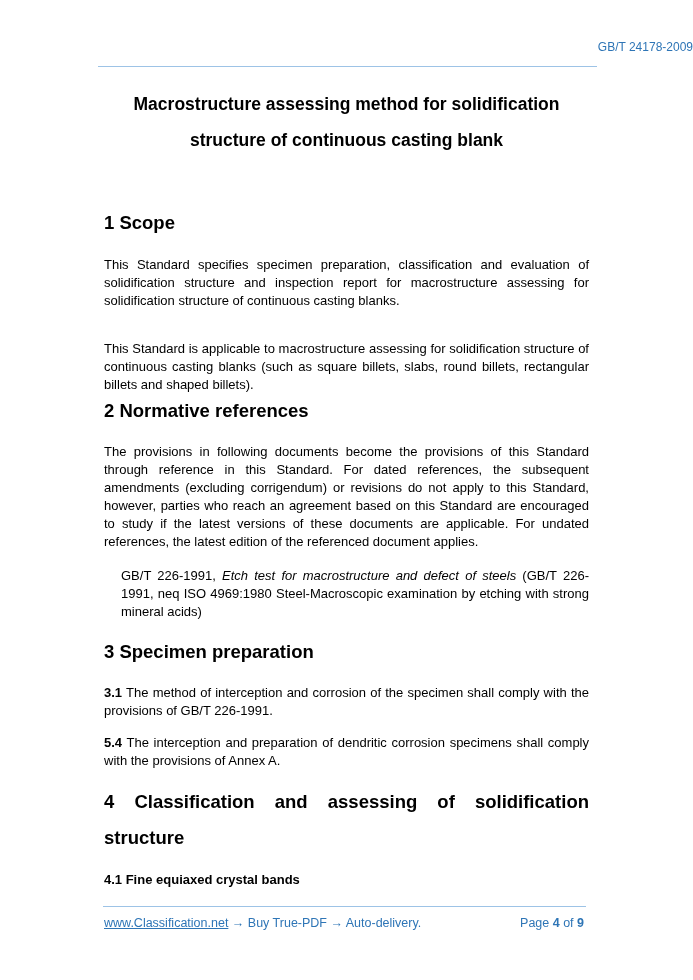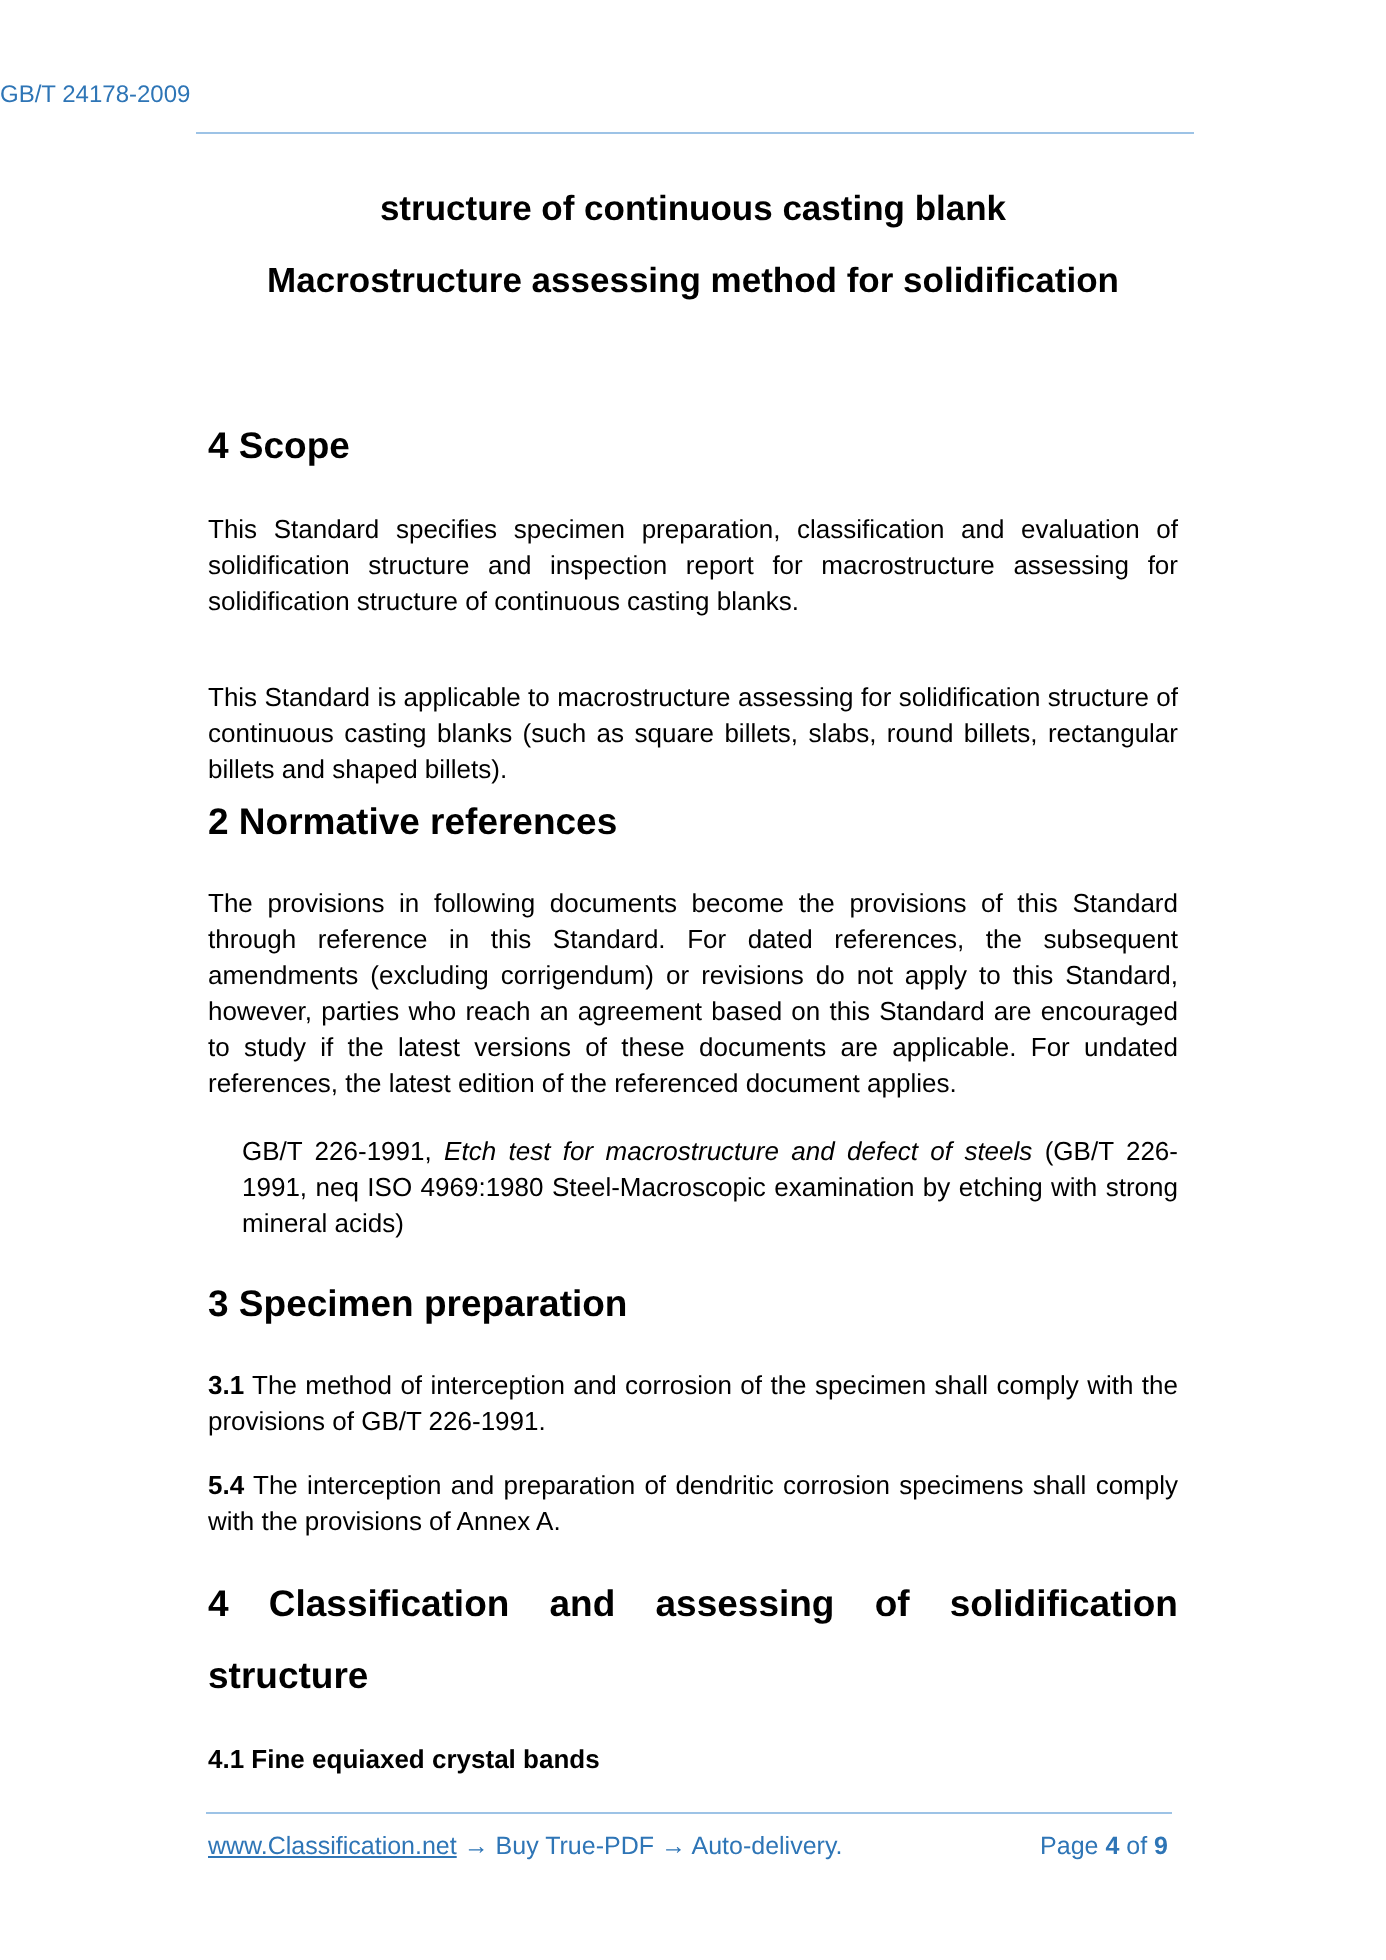--- a/index.html
+++ b/index.html
@@ -1,18 +1,18 @@
 <!DOCTYPE html>
 <html><head>
 <meta charset="utf-8">
 <style>
   html, body { margin: 0; padding: 0; background: #ffffff; }
   body { width: 693px; height: 980px; position: relative; overflow: hidden;
          font-family: "Liberation Sans", sans-serif; color: #000; }
-  .header-title { position: absolute; top: 40px; left: 0; width: 693px; text-align: left;
+  .header-title { position: absolute; top: 40px; left: 0; width: 693px; text-align: right;
                   font-size: 12px; color: #2e75b6; }
   .header-rule { position: absolute; top: 66px; left: 98px; width: 499px; height: 1px; background: #9dc3e6; }
   .doc-title { position: absolute; top: 86px; left: 95px; width: 503px; text-align: center;
                font-size: 17.5px; font-weight: bold; line-height: 36px; }
   h2 { font-size: 18.5px; font-weight: bold; margin: 0; position: absolute; left: 104px; width: 485px; }
   p { margin: 0; font-size: 13px; line-height: 18px; text-align: justify; position: absolute; left: 104px; width: 485px; }
   p.indent { left: 121px; width: 468px; }
   .sec4 { text-align: justify; text-align-last: justify; line-height: 36px; }
   .sec4 .last { text-align-last: left; }
   h3 { font-size: 13px; font-weight: bold; margin: 0; position: absolute; left: 104px; }
@@ -22,25 +22,25 @@
   .page-num { position: absolute; right: 0; top: 0; }
   .page-num b { font-weight: bold; }
 </style>
 </head>
 <body>
 
 <div class="header-title">GB/T 24178-2009</div>
 <div class="header-rule"></div>
 
 <div class="doc-title">
+  <div>Macrostructure assessing method for solidification</div>
   <div>structure of continuous casting blank</div>
-  <div>Macrostructure assessing method for solidification</div>
 </div>
 
-<h2 style="top:212px">4 Scope</h2>
+<h2 style="top:212px">1 Scope</h2>
 <p style="top:256px">This Standard specifies specimen preparation, classification and evaluation of solidification structure and inspection report for macrostructure assessing for solidification structure of continuous casting blanks.</p>
 <p style="top:340px">This Standard is applicable to macrostructure assessing for solidification structure of continuous casting blanks (such as square billets, slabs, round billets, rectangular billets and shaped billets).</p>
 
 <h2 style="top:400px">2 Normative references</h2>
 <p style="top:443px">The provisions in following documents become the provisions of this Standard through reference in this Standard. For dated references, the subsequent amendments (excluding corrigendum) or revisions do not apply to this Standard, however, parties who reach an agreement based on this Standard are encouraged to study if the latest versions of these documents are applicable. For undated references, the latest edition of the referenced document applies.</p>
 <p class="indent" style="top:567px"><span>GB/T 226-1991, </span><i>Etch test for macrostructure and defect of steels</i><span> (GB/T 226-1991, neq ISO 4969:1980 Steel-Macroscopic examination by etching with strong mineral acids)</span></p>
 
 <h2 style="top:641px">3 Specimen preparation</h2>
 <p style="top:684px"><b>3.1</b><span> The method of interception and corrosion of the specimen shall comply with the provisions of GB/T 226-1991.</span></p>
 <p style="top:734px"><b>5.4</b><span> The interception and preparation of dendritic corrosion specimens shall comply with the provisions of Annex A.</span></p>

